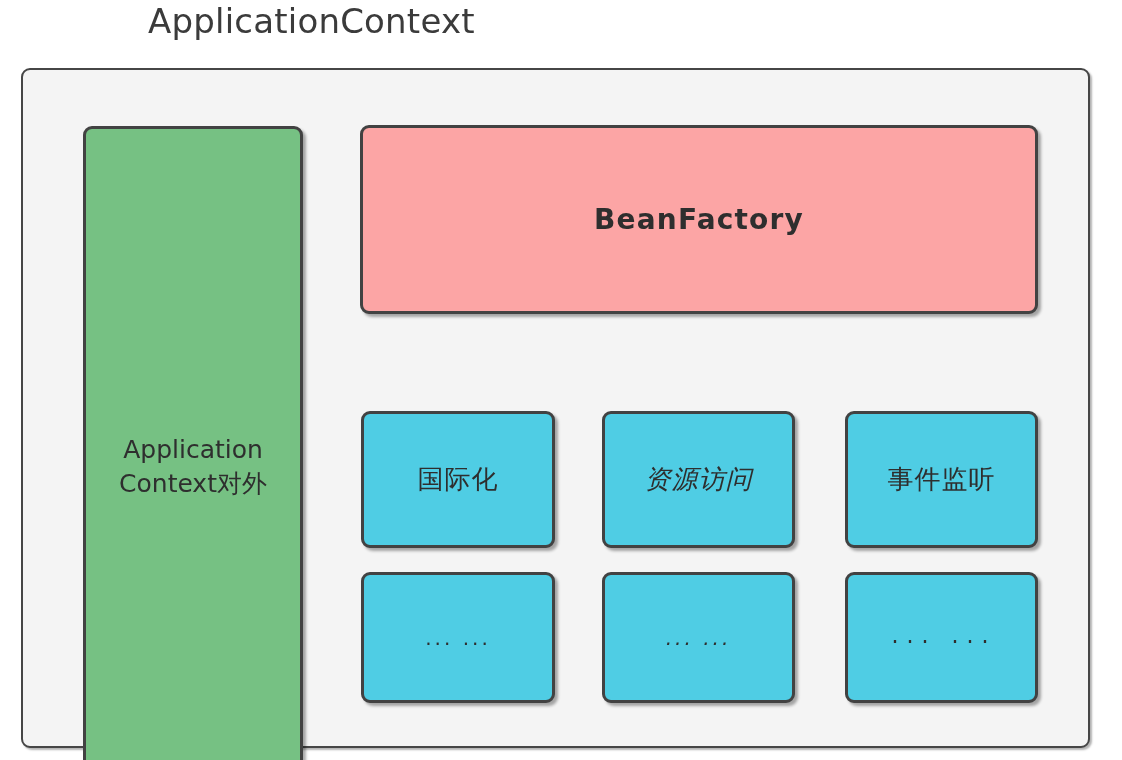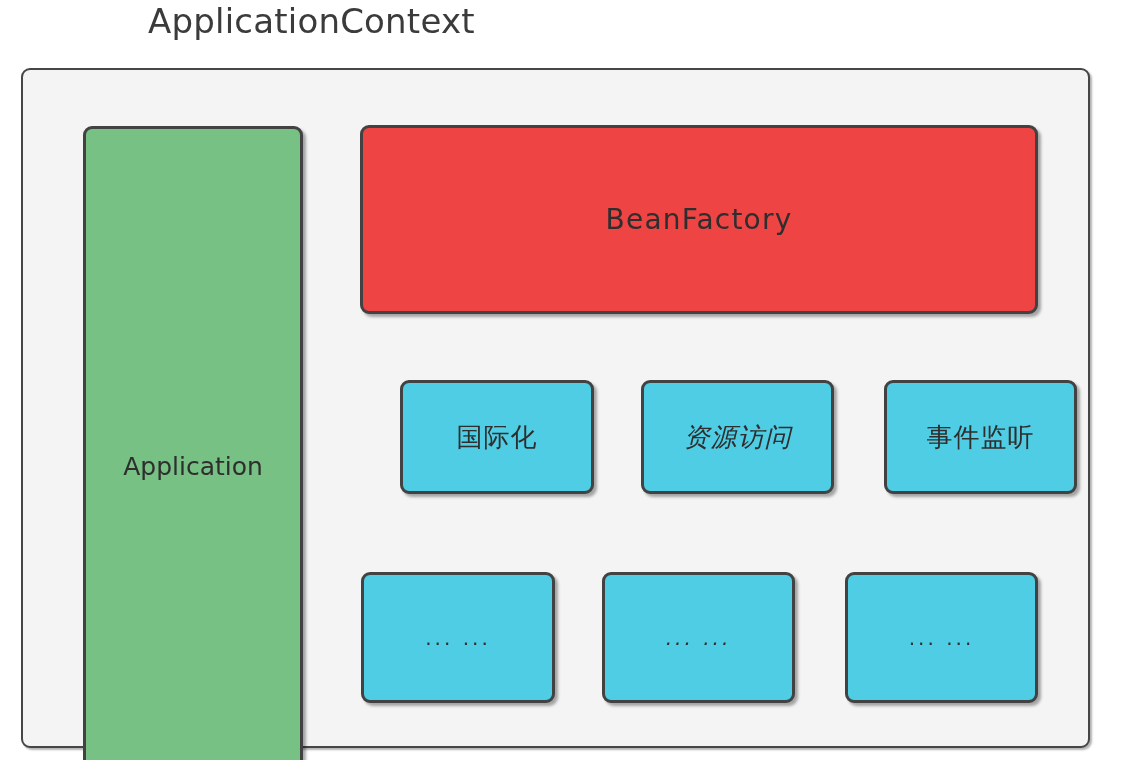--- a/index.html
+++ b/index.html
@@ -79,55 +79,56 @@
     display: block;
     white-space: nowrap;
   }
 
   
   #node-beanfactory {
     left: 337px;
     top: 55px;
     width: 678px;
     height: 189px;
-    background: #ef4444;
+    background: #fca5a5;
     font-size: 28px;
     letter-spacing: 1.2px;
-    font-weight: 400;
+    font-weight: 700;
   }
 
   
   .node-blue {
     background: #4fcde4;
     font-size: 26px;
     letter-spacing: 1px;
   }
-  .row-a { top: 310px; height: 114px; margin-left: 39px; }
+  .row-a { top: 341px; height: 137px; }
   .row-b { top: 502px; height: 131px; }
   .col-1 { left: 338px; width: 194px; }
   .col-2 { left: 579px; width: 193px; font-style: italic; }
-  .col-3 { left: 822px; width: 193px; }
+  .col-3 { left: 822px; width: 193px; font-family: Liberation Mono, monospace; }
 
   .node-blue.ellipsis {
     font-size: 20px;
     letter-spacing: 3px;
   }
 </style>
 </head>
 <body>
 
 <div id="canvas">
 
   <div id="diagram-title">ApplicationContext</div>
 
   <div id="outer-container">
 
     <div class="node" id="node-api">
       <span class="label-lines">
         <span>Application</span>
+        <span>Context对外</span>
       </span>
     </div>
 
     <div class="node" id="node-beanfactory">
       <span>BeanFactory</span>
     </div>
 
     <div class="node node-blue row-a col-1">
       <span>国际化</span>
     </div>

